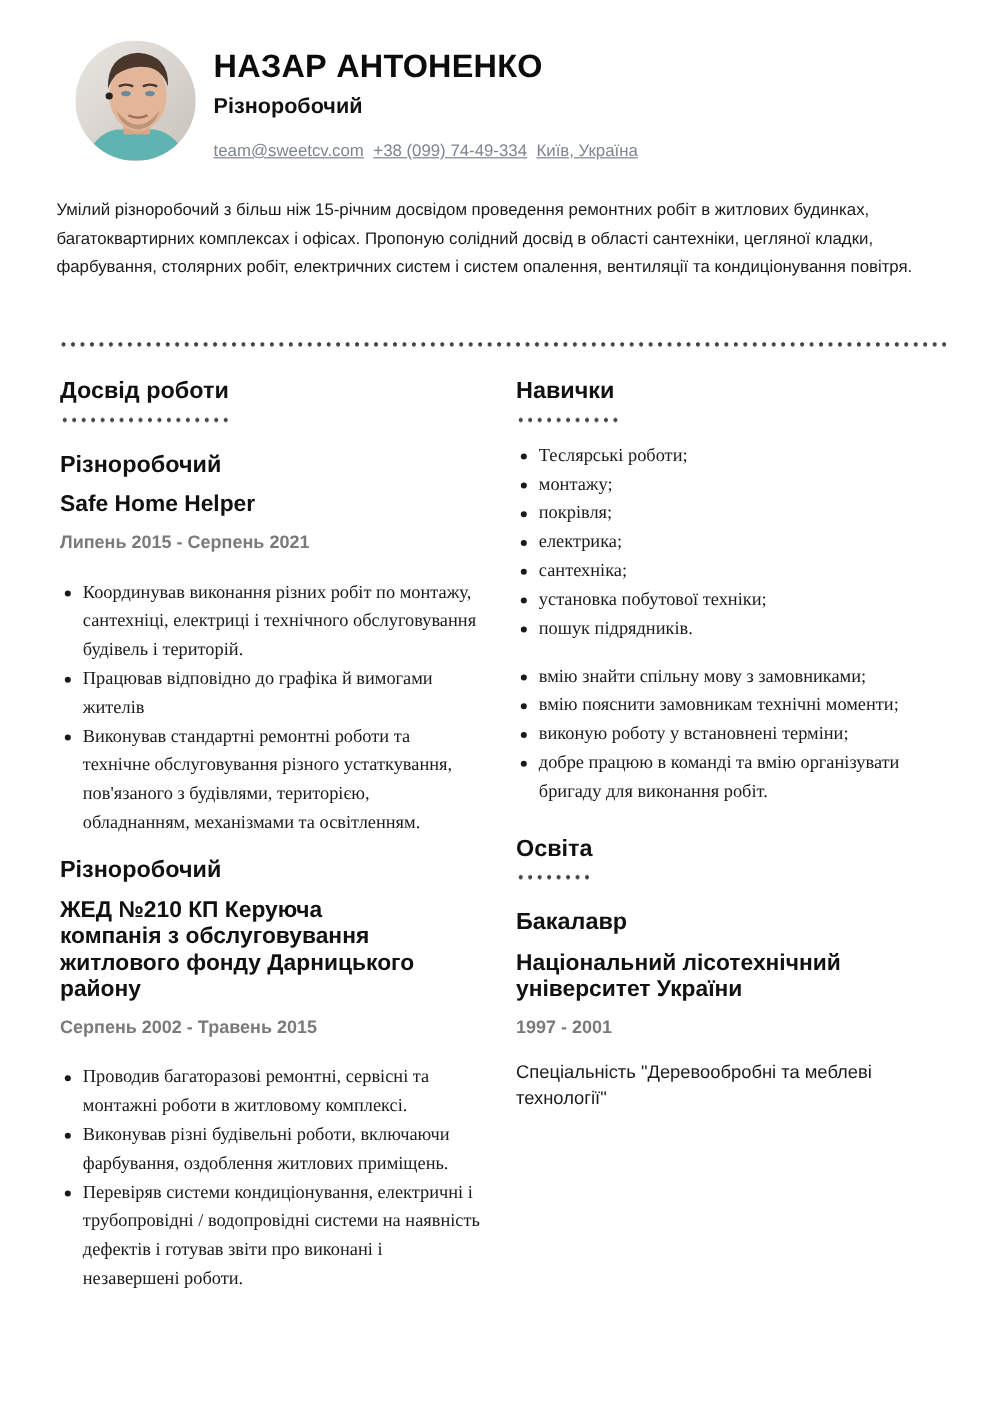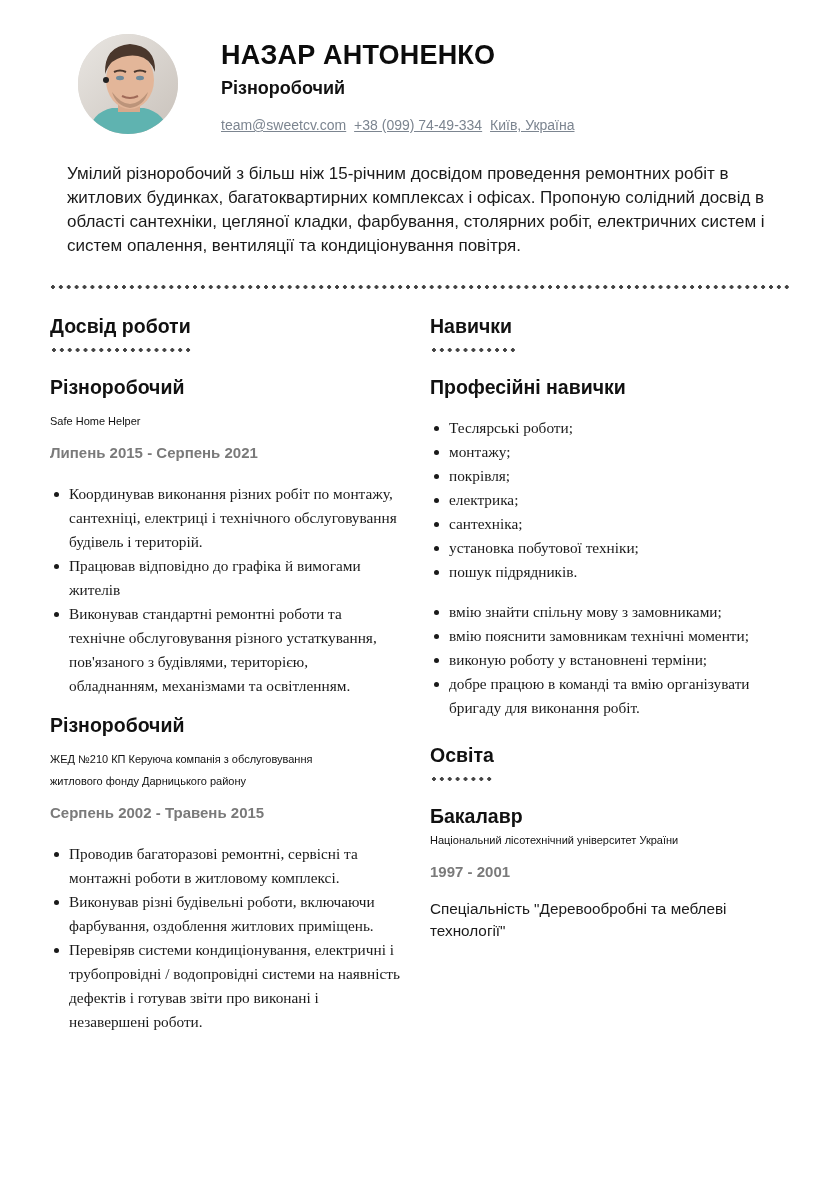--- a/index.html
+++ b/index.html
@@ -6,21 +6,21 @@
   html, body { width: 840px; height: 1187px; background: #ffffff; }
   body {
     font-family: "Liberation Sans", "DejaVu Sans", sans-serif;
     color: #111111;
     position: relative;
     overflow: hidden;
   }
   .page { position: relative; width: 840px; height: 1187px; }
 
   
-  .header { position: absolute; left: 78px; top: 34px; display: flex; gap: 28px; }
+  .header { position: absolute; left: 63px; top: 34px; display: flex; }
   .avatar {
     width: 100px; height: 100px; border-radius: 50%;
     overflow: hidden; flex: 0 0 100px;
     background: #dcd8d3;
   }
   .avatar svg { width: 100px; height: 100px; display: block; }
   .header-text { margin-left: 15px; padding-top: 6px; }
   .name {
     font-size: 27px; font-weight: bold; letter-spacing: 0.2px;
     line-height: 30px; color: #0c0c0c;
@@ -28,22 +28,22 @@
   .role {
     font-size: 18px; font-weight: bold; margin-top: 7px; line-height: 22px;
   }
   .contacts { margin-top: 17px; font-size: 14px; line-height: 18px; }
   .contacts a {
     color: #7c8590; text-decoration: underline; margin-right: 4px;
   }
 
   
   .summary {
-    position: absolute; left: 67px; top: 162px; width: 740px;
-    font-size: 17px; line-height: 24px; color: #1a1a1a;
+    position: absolute; left: 47px; top: 162px; width: 740px;
+    font-size: 14px; line-height: 24px; color: #1a1a1a;
   }
 
   
   .dots {
     height: 4px;
     background-image: radial-gradient(circle, #444 1.6px, transparent 1.8px);
     background-size: 7.9px 4px;
     background-repeat: repeat-x;
     background-position: 0 0;
   }
@@ -57,21 +57,21 @@
   .section-title {
     font-size: 19.5px; font-weight: bold; line-height: 26px; display: inline-block; text-align: right;
   }
   .section-title-wrap { display: inline-block; }
   .section-title-wrap .dots { margin-top: 9px; }
 
   .job-title, .sub-title {
     font-size: 19.5px; font-weight: bold; line-height: 26px;
   }
   .company {
-    font-size: 11px; font-weight: normal; line-height: 22px;
+    font-size: 19px; font-weight: bold; line-height: 22px;
   }
   .date {
     font-size: 15px; font-weight: bold; color: #7a7a7a; line-height: 20px;
   }
   ul.bullets { list-style: none; font-family: Liberation Serif, serif; }
   ul.bullets li {
     position: relative; padding-left: 19px;
     font-size: 15.3px; line-height: 24px; color: #1a1a1a;
   }
   ul.bullets li::before {
@@ -154,21 +154,20 @@
     </div>
   </div>
 
   <div class="col col-right">
     <div>
       <div class="section-title-wrap">
         <div class="section-title">Навички</div>
         <div class="dots" style="width:86px;"></div>
       </div>
 
-      <div class="sub-title" style="margin-top:22px;">Професійні навички</div>
       <ul class="bullets" style="margin-top:16px;">
         <li>Теслярські роботи;</li>
         <li>монтажу;</li>
         <li>покрівля;</li>
         <li>електрика;</li>
         <li>сантехніка;</li>
         <li>установка побутової техніки;</li>
         <li>пошук підрядників.</li>
       </ul>
 
@@ -179,19 +178,19 @@
         <li>добре працюю в команді та вмію організувати бригаду для виконання робіт.</li>
       </ul>
     </div>
 
     <div style="margin-top:22px;">
       <div class="section-title-wrap">
         <div class="section-title">Освіта</div>
         <div class="dots" style="width:64px;"></div>
       </div>
       <div class="sub-title" style="margin-top:22px;">Бакалавр</div>
-      <div class="company" style="margin-top:0; width:340px;">Національний лісотехнічний університет України</div>
+      <div class="company" style="margin-top:11px; width:340px;">Національний лісотехнічний університет України</div>
       <div class="date" style="margin-top:11px;">1997 - 2001</div>
       <div class="plain" style="margin-top:16px; width:330px;">Спеціальність "Деревообробні та меблеві технології"</div>
     </div>
   </div>
 
 </div>
 
 </body></html>

